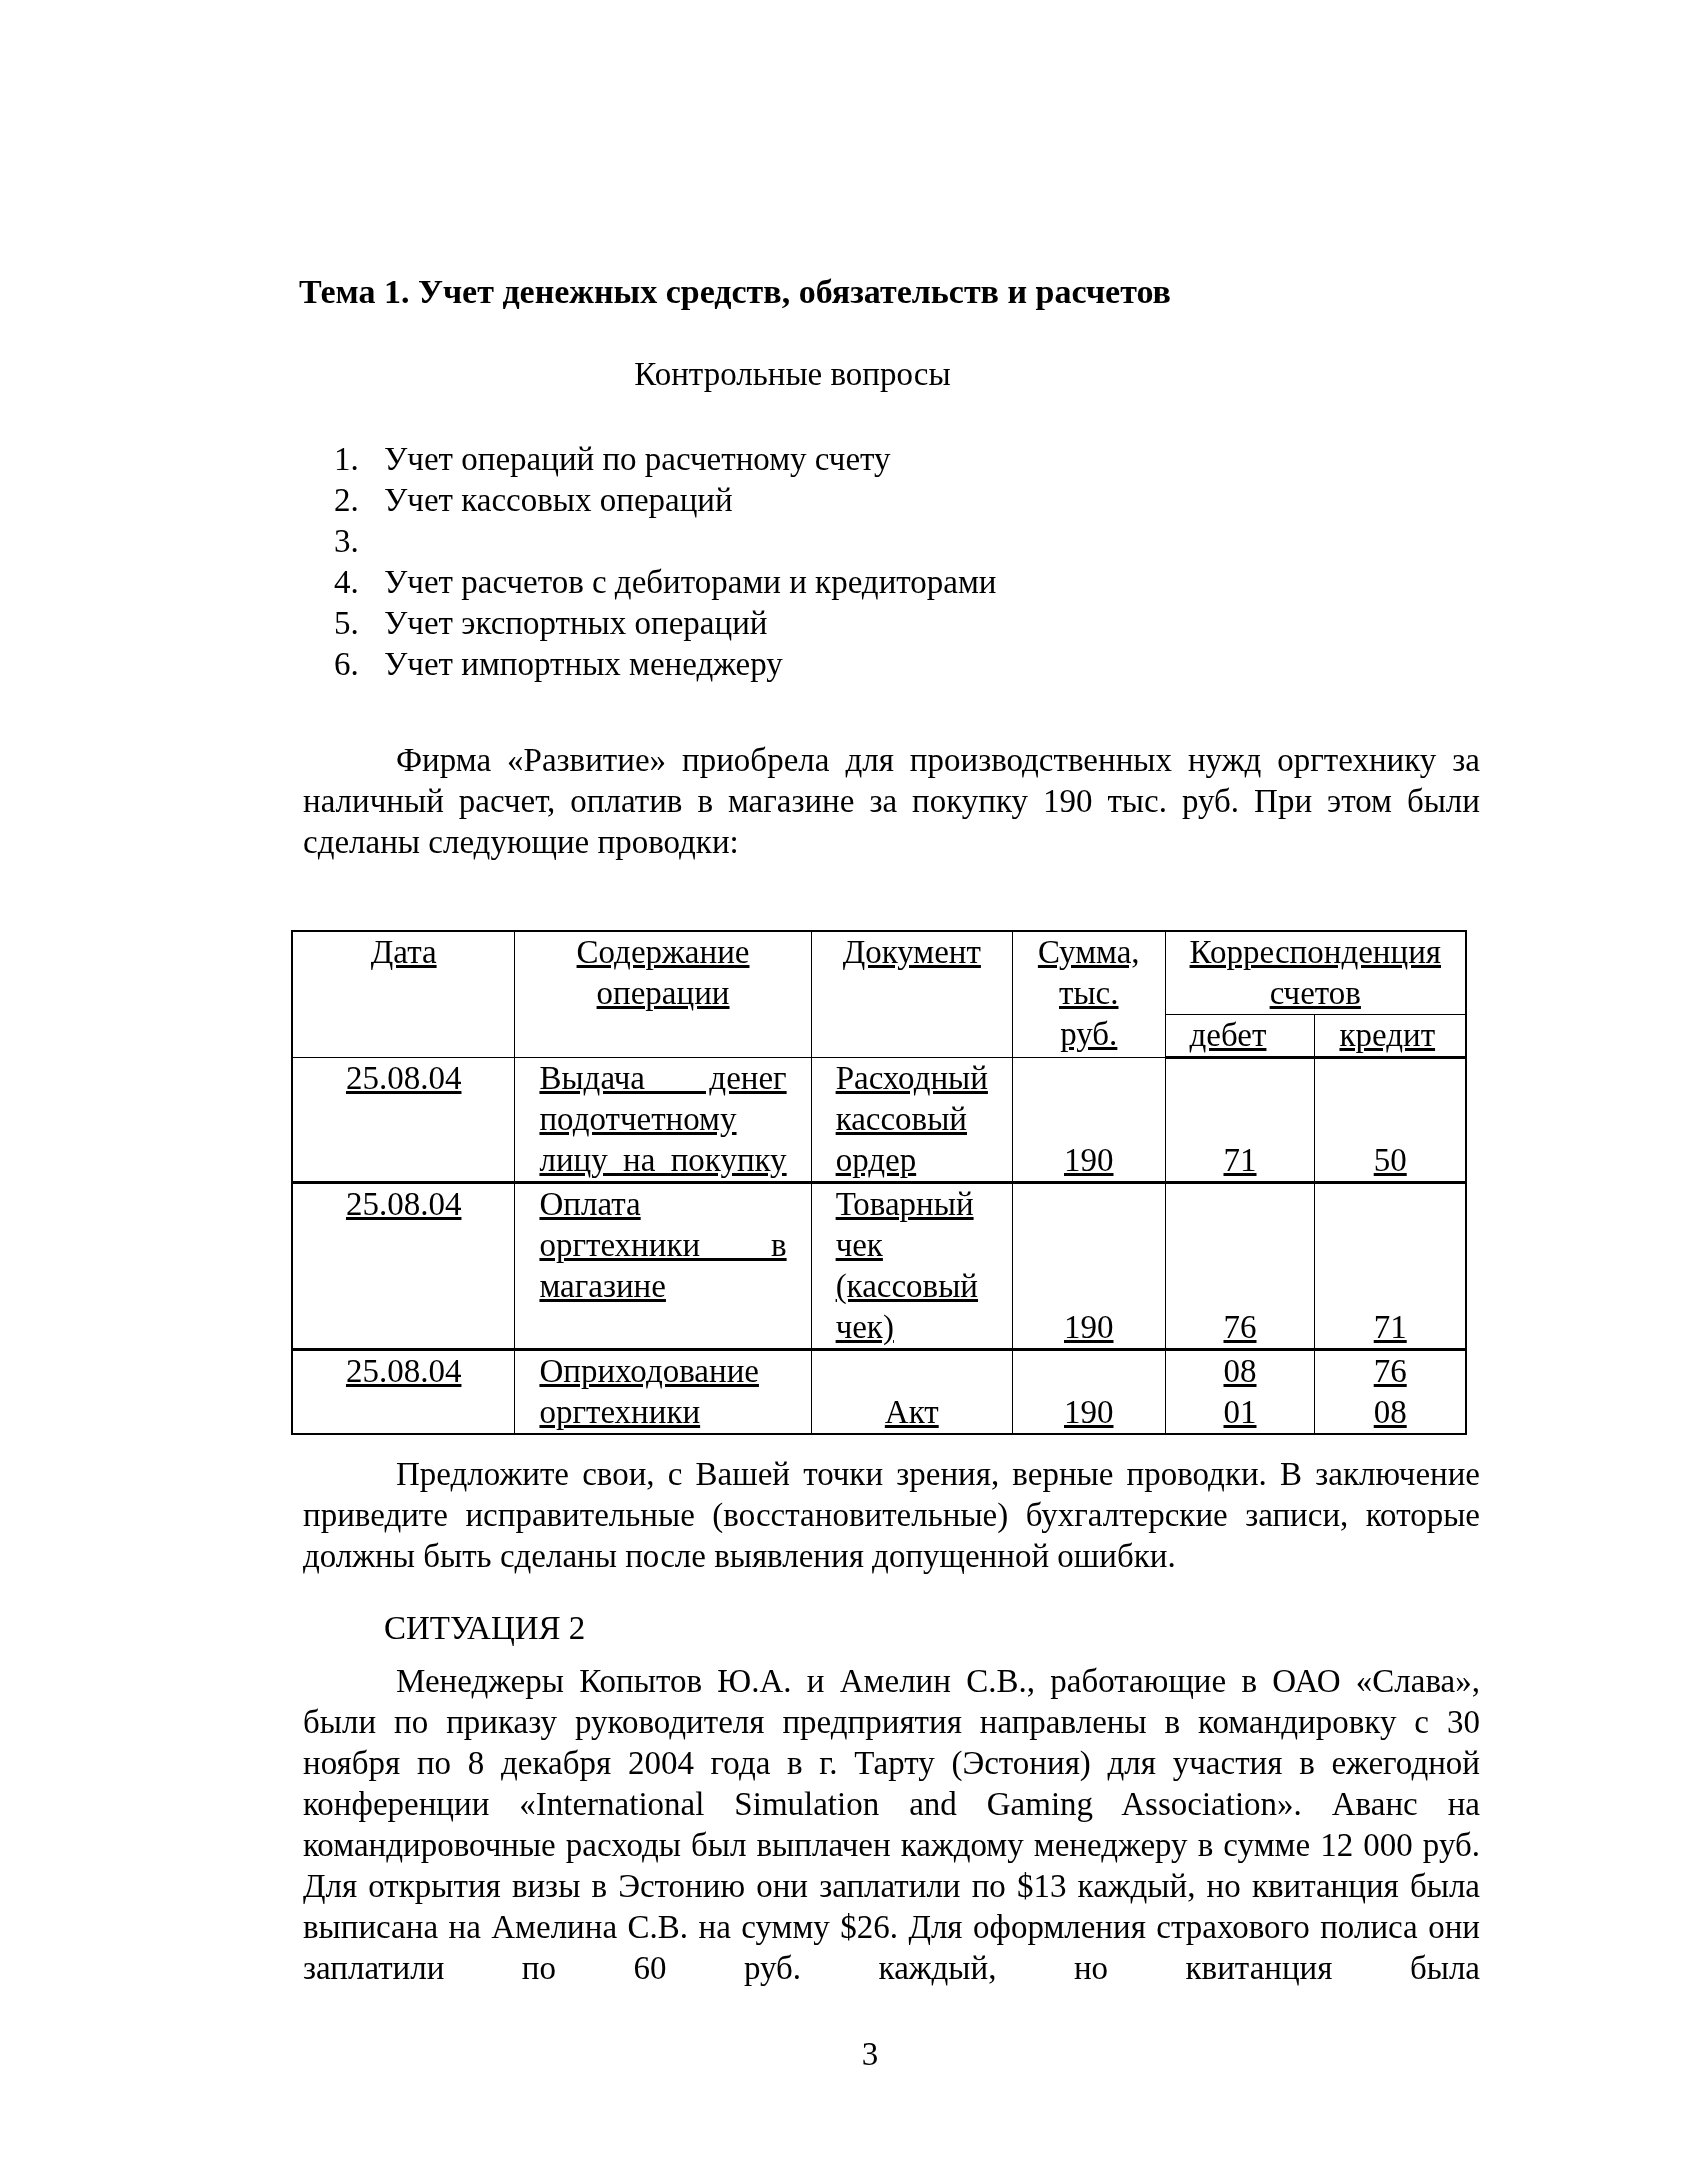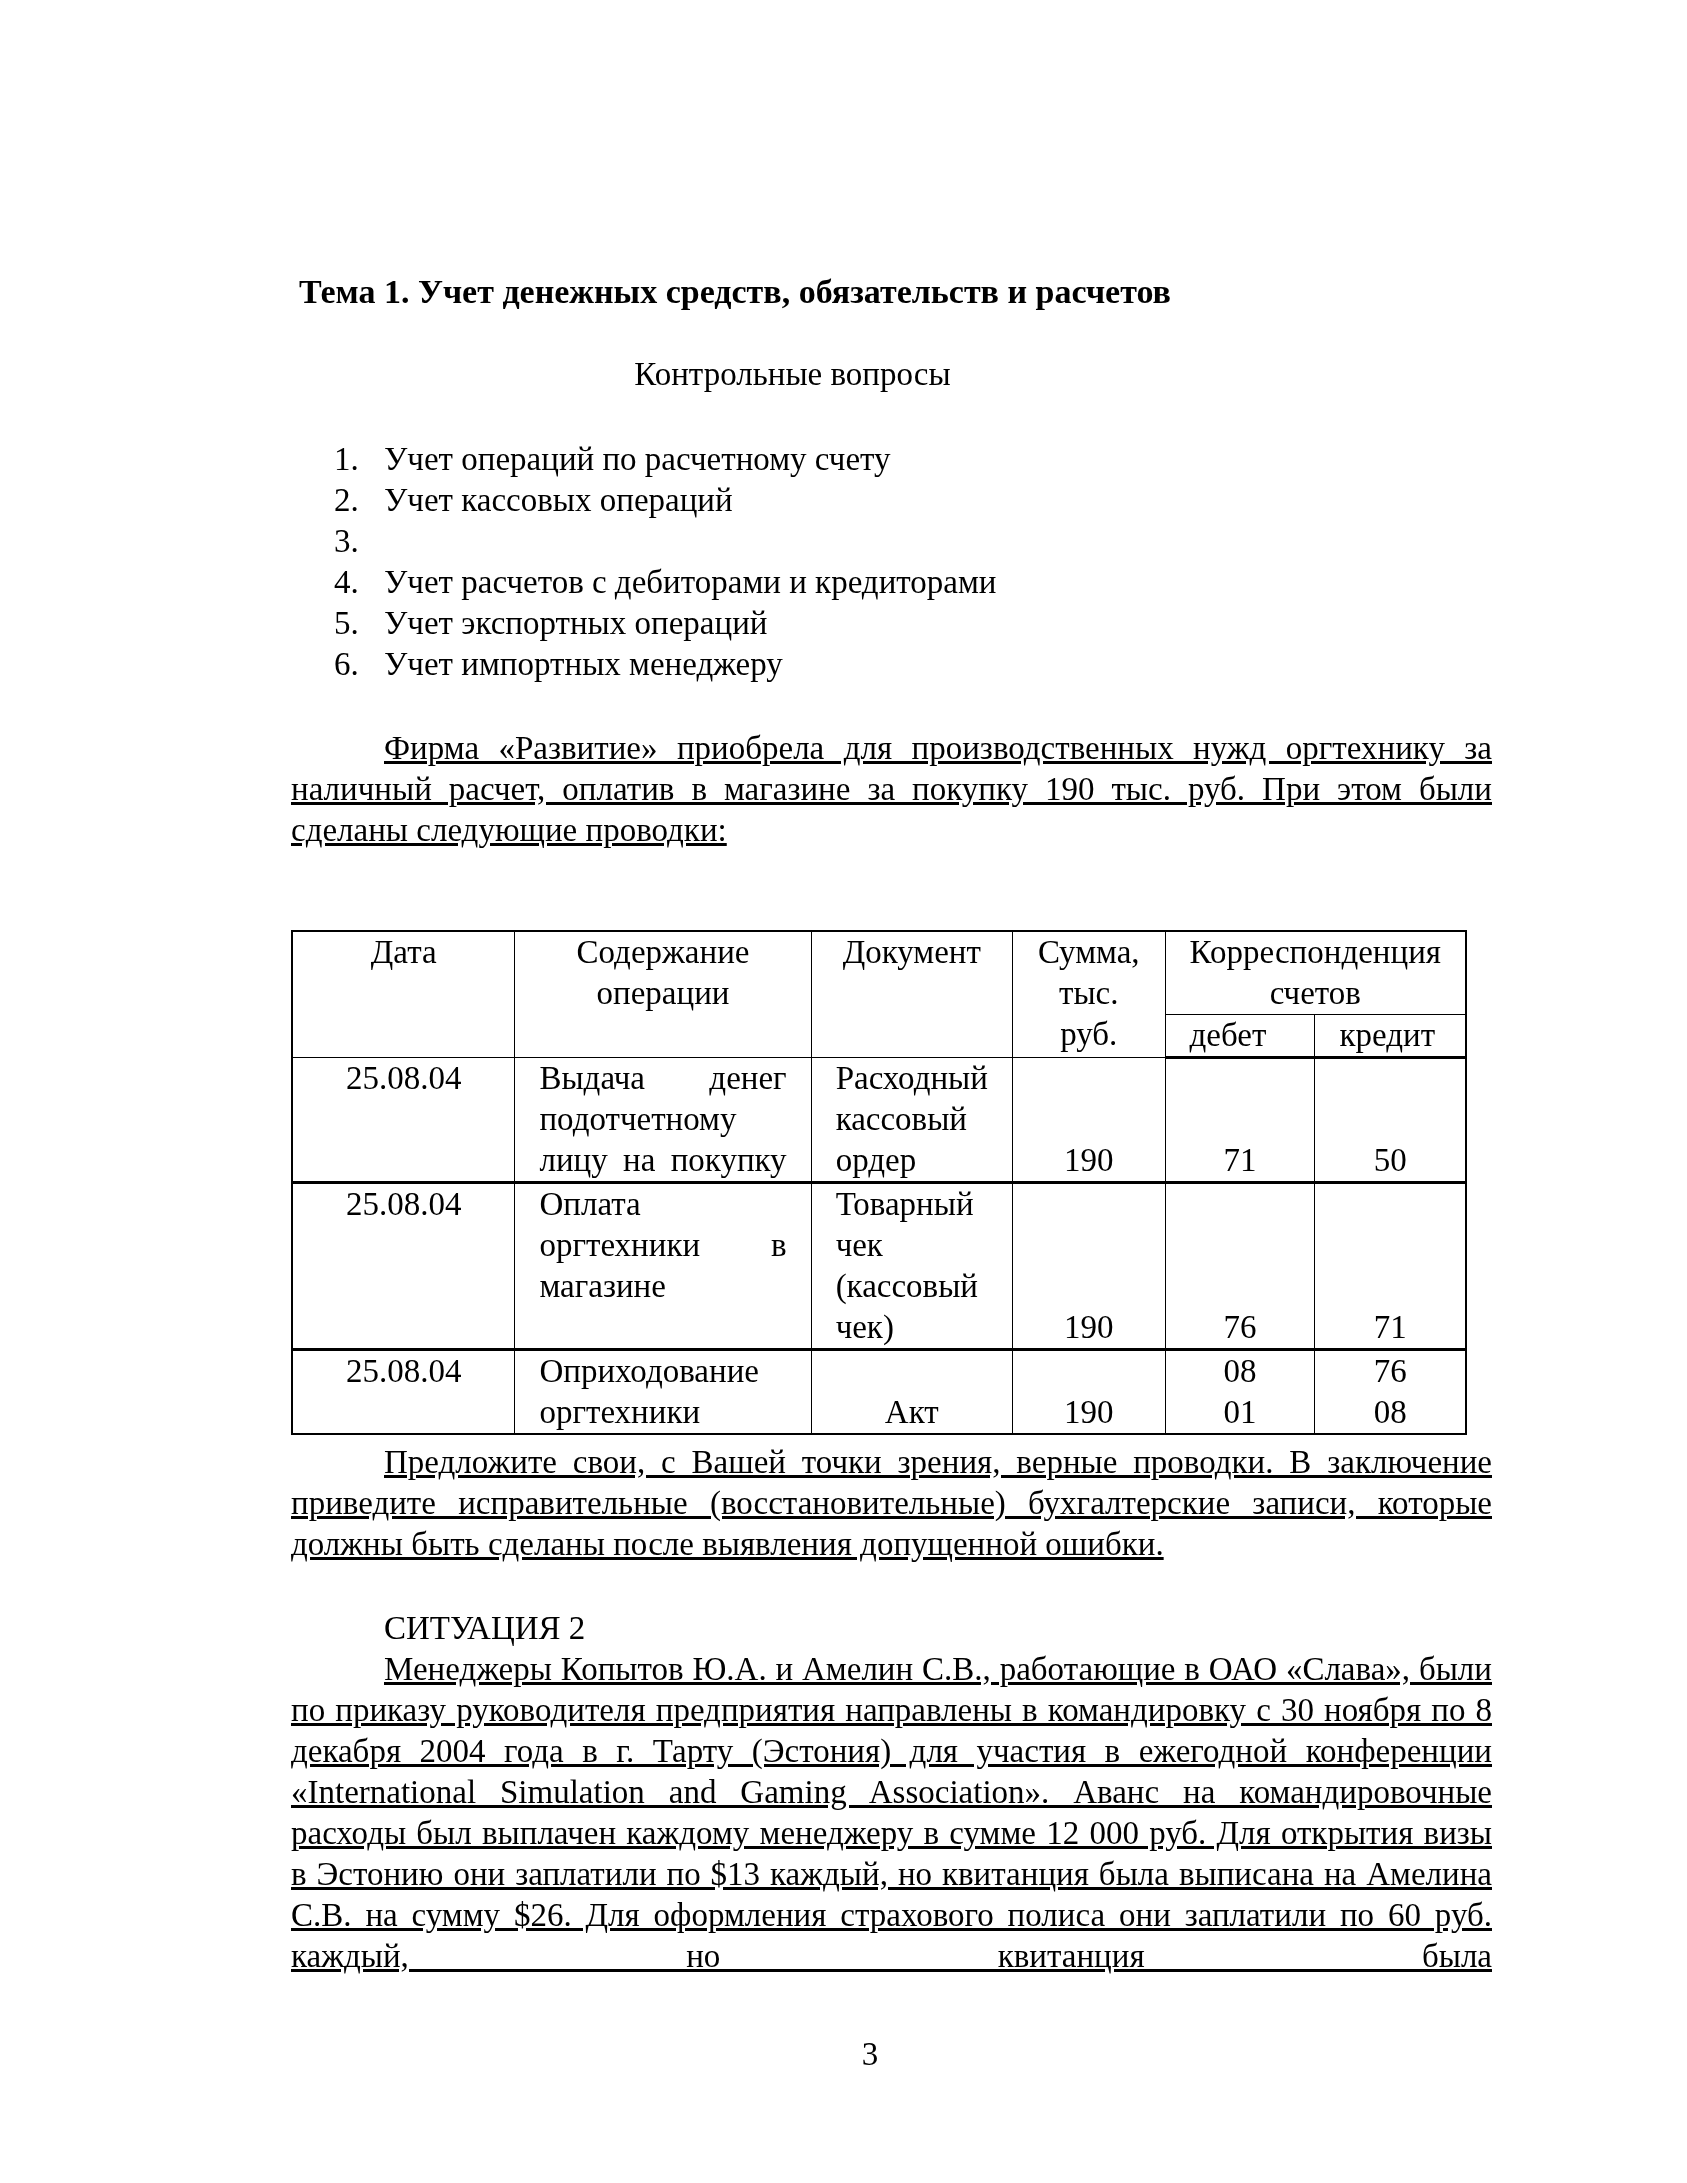--- a/index.html
+++ b/index.html
@@ -16,27 +16,27 @@
   }
   .subtitle {
     left: 0; width: 1486px; top: 354px; text-align: center;
     padding-left: 99px; box-sizing: border-box;
   }
   .qlist { left: 334px; top: 439px; margin: 0; padding: 0; list-style: none; }
   .qlist li { display: flex; height: 41px; }
   .qlist .num { width: 50px; display: inline-block; }
   .section { left: 291px; width: 1201px; }
   .heading { padding-left: 93px; }
-  .para { text-align: justify; text-indent: 93px; margin: 0; text-decoration: underline; }
+  .para { text-align: justify; text-indent: 93px; margin: 12px; }
   table.ledger {
     position: absolute; left: 291px; top: 930px; width: 1176px;
     border-collapse: collapse; font-size: 33px; line-height: 41px;
   }
   table.ledger td, table.ledger th {
-    border: 1.3px solid #000; vertical-align: top; padding: 0 24px; font-weight: normal;
+    border: 1.3px solid #000; vertical-align: top; padding: 0 24px; font-weight: normal; text-decoration: underline;
   }
   table.ledger { border: 2.6px solid #000; }
   table.ledger tr.row-sep td { border-top: 3.3px solid #000; }
   table.ledger tr.head-sep th { border-bottom: 3.3px solid #000; }
   .c { text-align: center; }
   .bottom { vertical-align: bottom !important; }
   .just { text-align: justify; text-align-last: justify; }
   .pageno { left: 0; width: 1687px; top: 2034px; text-align: center; padding-left: 53px; box-sizing: border-box; }
   .hdr-sum { line-height: 41px; }
 </style>

